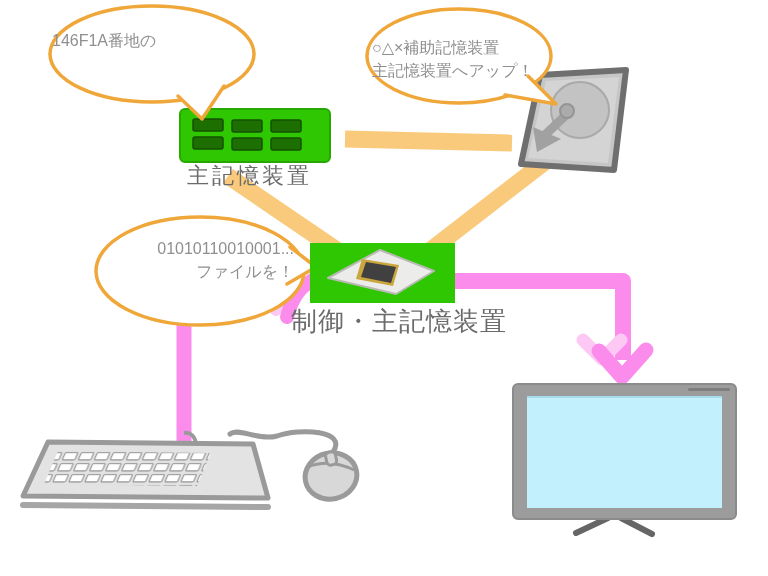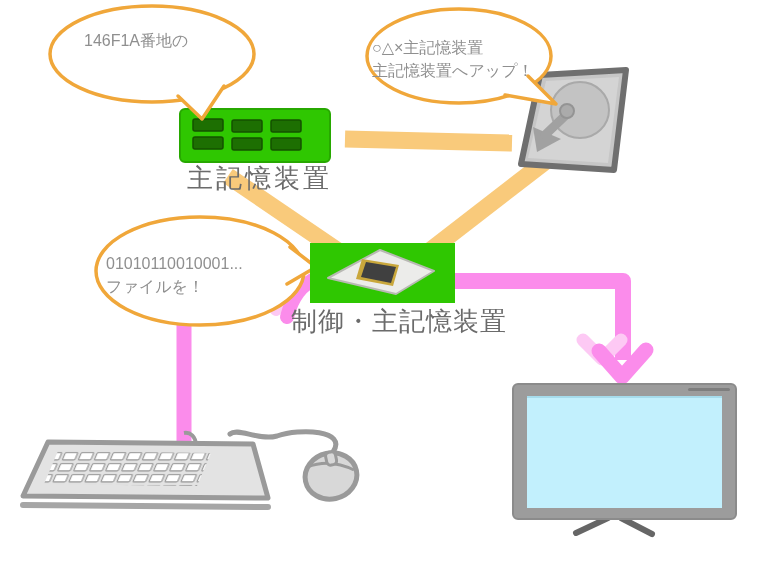--- a/index.html
+++ b/index.html
@@ -3,25 +3,25 @@
 <meta charset="utf-8">
 <style>
   html,body{margin:0;padding:0;background:#fff;}
   .stage{
     position:relative;width:768px;height:576px;overflow:hidden;background:#fff;
     font-family:"Liberation Sans","DejaVu Sans",sans-serif;
   }
   .stage svg{position:absolute;left:0;top:0;}
   .txt{position:absolute;z-index:5;white-space:nowrap;}
   .bubble-txt{font-size:16px;line-height:23px;color:var(--bubble_text);}
-  .b1{left:52px;top:29px;margin-left:32px;}
+  .b1{left:52px;top:29px;}
   .b2{left:372px;top:36px;}
-  .b3{left:106px;top:252px;width:188px;text-align:left;}
+  .b3{left:106px;top:237px;width:188px;text-align:right;}
   .lbl{color:var(--label_text);}
-  .lbl-ram{left:187px;top:161px;font-size:26px;letter-spacing:3px;}
+  .lbl-ram{left:187px;top:161px;font-size:22px;letter-spacing:3px;}
   .lbl-hdd{left:473px;top:185px;font-size:26px;letter-spacing:2px;}
   .lbl-cpu{left:291px;top:304px;font-size:26px;letter-spacing:1px;}
   
   .band{fill:none;stroke:var(--data_band_orange);stroke-width:17;}
   .pink{fill:none;stroke:var(--signal_pink);}
   .pinklight{fill:none;stroke:var(--signal_pink_light);}
   .bubble{fill:#fff;stroke:var(--bubble_outline);stroke-width:3.5;}
   .tail{fill:#fff;stroke:var(--bubble_outline);stroke-width:3.5;stroke-linejoin:round;stroke-linecap:round;}
   .greenbody{fill:var(--device_green);stroke:#27a800;stroke-width:2;}
   .chipdark{fill:var(--chip_dark_green);stroke:#145200;stroke-width:1.5;}
@@ -124,21 +124,21 @@
       <ellipse class="bubble" cx="459" cy="56" rx="92" ry="47"></ellipse>
       <path class="tail" d="M505,95 L556,104 L528,76"></path>
     </g>
   </svg>
 
   <div class="txt bubble-txt b1">
     <div>146F1A番地の</div>
   </div>
 
   <div class="txt bubble-txt b2">
-    <div>○△×主記憶装置</div>
+    <div>○△×補助記憶装置</div>
     <div>主記憶装置へアップ！</div>
   </div>
 
   <div class="txt bubble-txt b3">
     <div>01010110010001...</div>
     <div>ファイルを！</div>
   </div>
 
   <div class="txt lbl lbl-ram">主記憶装置</div>
   <div class="txt lbl lbl-cpu">制御・主記憶装置</div>

